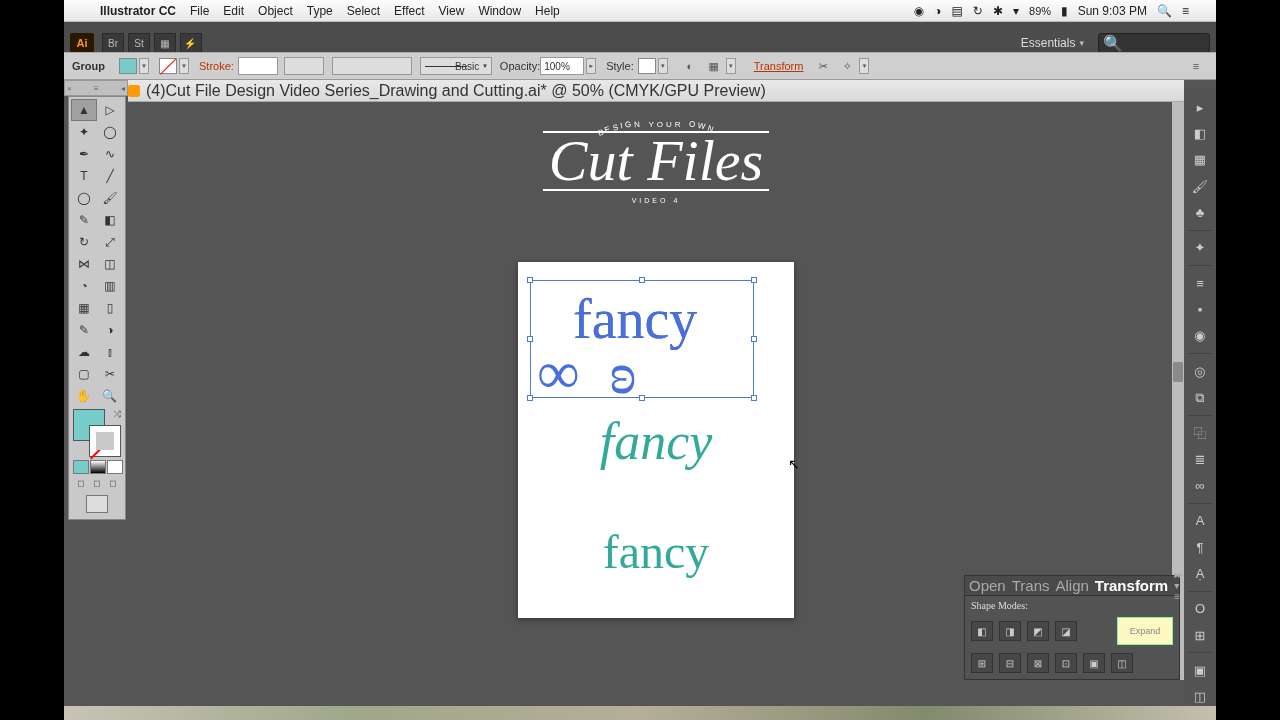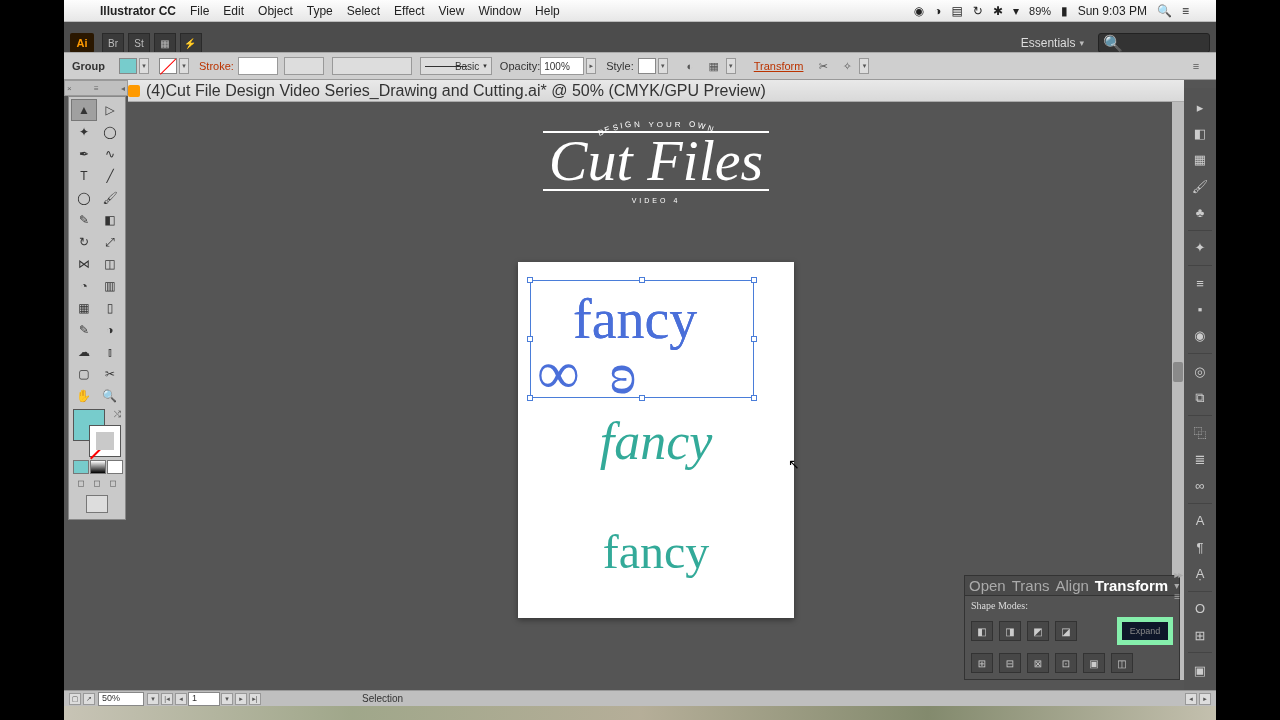--- a/index.html
+++ b/index.html
@@ -70,21 +70,21 @@
 
 
 .pf { position:absolute; right:36px; bottom:40px; width:216px; background:#535353; color:#ddd; font-size:10px; border:1px solid #333;}
 .pf .tabs { display:flex; height:20px; align-items:center; background:#4a4a4a; border-bottom:1px solid #333; padding:0 4px;}
 .pf .tabs .t { margin-right:6px; color:#aaa; font-size:15px;}
 .pf .tabs .t.act { color:#fff; font-weight:600;}
 .pf .tabs .end { margin-left:auto; color:#aaa; letter-spacing:-1px;}
 .pf .row { padding:4px 6px;font-family:Liberation Serif, serif;}
 .pf .icons { display:flex; padding:2px 6px 6px; gap:6px; align-items:center;}
 .pf .pi { width:22px; height:20px; background:#474747; border:1px solid #333; display:flex;align-items:center;justify-content:center; color:#ccc; font-size:10px;}
-.pf .exp { margin-left:auto; width:56px; height:28px; background:#0f172a; border:5px solid #86efac; color:#888; display:flex;align-items:center;justify-content:center; font-size:9px;}
+.pf .exp { margin-left:auto; width:56px; height:28px; background:#fef9c3; border:1px solid #86efac; color:#888; display:flex;align-items:center;justify-content:center; font-size:9px;}
 
 
 .canvas { position:absolute; top:102px; left:64px; right:32px; bottom:40px; background:#555; overflow:hidden;}
 .artdark { position:absolute; left:50%; transform:translateX(-50%); top:0; text-align:center; color:#fff; width:300px;}
 .artdark .arc { font-size:8px; letter-spacing:3px; margin-top:18px; }
 .artdark .arc span { display:inline-block;}
 .artdark .cut { font-family: 'Brush Script MT', cursive; font-size:58px; font-style:italic; line-height:0.9; margin-top:6px; border-bottom:2px solid #fff; display:inline-block; padding:0 6px 2px; position:relative;}
 .artdark .cut::before { content:''; position:absolute; left:0; right:0; top:-4px; height:2px; background:#fff;}
 .artdark .vid { font-size:7px; letter-spacing:3px; margin-top:6px;}
 
@@ -337,32 +337,16 @@
     <div class="icons">
       <div class="pi">⊞</div>
       <div class="pi">⊟</div>
       <div class="pi">⊠</div>
       <div class="pi">⊡</div>
       <div class="pi">▣</div>
       <div class="pi">◫</div>
     </div>
   </div>
 
-  <div class="status">
-    <div class="nav">▢</div>
-    <div class="nav">↗</div>
-    <div class="zoom"><span>50%</span></div>
-    <div class="nav">▾</div>
-    <div class="nav">|◂</div>
-    <div class="nav">◂</div>
-    <div class="art"><span>1</span></div>
-    <div class="nav">▾</div>
-    <div class="nav">▸</div>
-    <div class="nav">▸|</div>
-    <span class="sel">Selection</span>
-    <span style="flex:1"></span>
-    <div class="nav">◂</div>
-    <div class="nav">▸</div>
-  </div>
 
   <div class="botstrip"></div>
 
 </div>
 
 </body></html>

